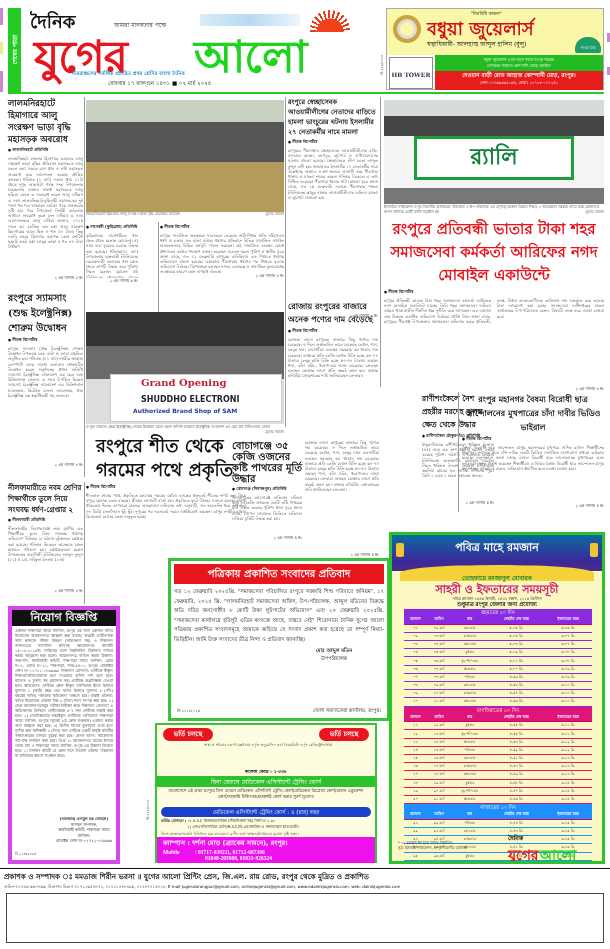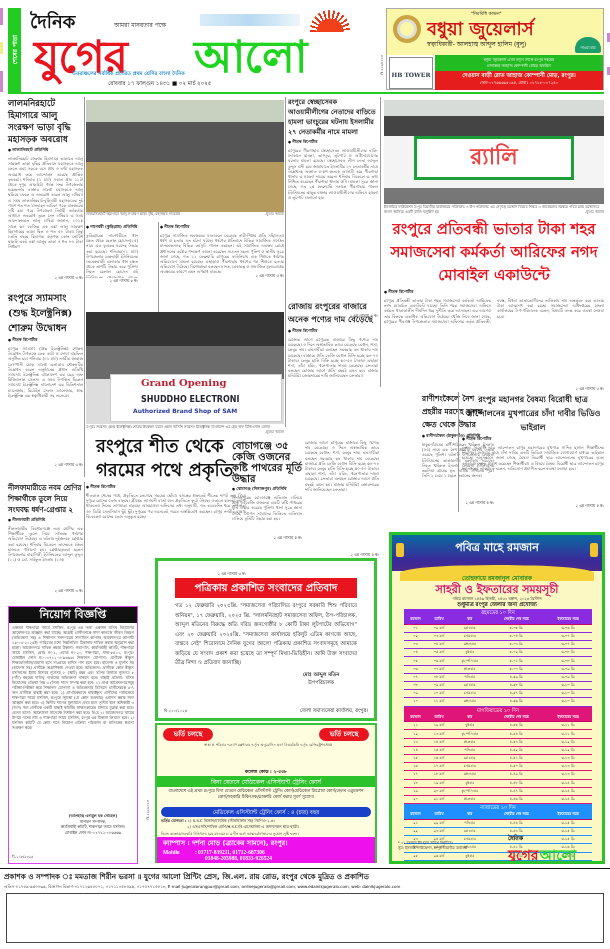--- a/index.html
+++ b/index.html
@@ -91,21 +91,21 @@
 <div class="abs" style="left:288px;top:97px;width:90px;height:200px;">
   <div class="hl" style="font-size:6.5px;line-height:10px;">রংপুরে স্বেচ্ছাসেবক আওয়ামীলীগের নেতাদের বাড়িতে হামলা ভাংচুরের ঘটনায় ইসলামীর ২৭ নেতাকর্মীর নামে মামলা</div>
   <div class="byline">নীতক রিপোর্টার</div>
   <div class="txt" style="height:165px;">রংপুরের পীরগাছায় স্বেচ্ছাসেবক আওয়ামীলীগের বাড়ি-দোকানে হামলা, ভাঙচুর, লুটপাট ও অগ্নিসংযোগের ঘটনায় মামলা হয়েছে। স্বেচ্ছাসেবক লীগ নেতা আব্দুল কুদ্দুস বাদী হয়ে জামায়াতে ইসলামীর ২৭ নেতাকর্মীর নামে উল্লেখসহ অজ্ঞাত ৩-৪শ জনকে আসামী করে পীরগাছা থানায় এ মামলা দায়ের করেন। শনিবার বিকেলে এ তথ্য নিশ্চিত করেছেন পীরগাছা থানার ওসি। মামলা সূত্রে জানা গেছে, গত ২৪ ফেব্রুয়ারি সকালে পীরগাছার পারুল ইউনিয়নের ঝাড়ুর বাজার আওয়ামীলীগের অফিসে হামলা ও লুটপাট চালানো হয়।</div>
   <div class="more">২ এর পাতায় ৫ ক:</div>
 </div>
 <div class="vline" style="left:380px;top:97px;height:290px;"></div>
 
 <div class="abs" style="left:384px;top:100px;width:220px;height:104px;background:linear-gradient(180deg,#d8dcd8 0 15%,#444 15% 35%,#f4f4f4 35% 85%,#777 85%);">
   <div class="abs" style="left:30px;top:36px;width:160px;height:44px;border:3px solid #1c9e3a;background:#fff;text-align:center;">
-    <span style="font-size:22px;font-weight:bold;color:#ef4444;font-family:'DejaVu Serif',serif;text-align:center;">র‍্যালি</span>
+    <span style="font-size:22px;font-weight:bold;color:#15803d;font-family:'DejaVu Serif',serif;text-align:center;">র‍্যালি</span>
   </div>
 </div>
 <div class="abs cap" style="left:384px;top:205px;width:220px;">
   <span>ইসলামিক ফাউন্ডেশন রংপুর বিভাগীয় কার্যালয়ের পরিচালক ও উপ পরিচালক এর নেতৃত্বে রমজান বিষয়ক শিক্ষক ও আলেমদের সমন্বয়ে পবিত্র মাহে রমজানকে স্বাগত জানিয়ে একটি র‍্যালি অনুষ্ঠিত হয়</span>
   <span style="float:right;">-যুগের আলো</span>
 </div>
 
 <div class="abs" style="left:384px;top:218px;width:220px;height:168px;">
   <div class="hl" style="font-size:15px;line-height:23px;color:#e8141e;text-align:center;">রংপুরে প্রতিবন্ধী ভাতার টাকা শহর সমাজসেবা কর্মকর্তা আরিফের নগদ মোবাইল একাউন্টে</div>
   <div class="byline">নীতক রিপোর্টার</div>
@@ -172,33 +172,33 @@
   <div class="hl" style="font-size:10px;line-height:11px;">বোচাগঞ্জে ৩৫ কেজি ওজনের কষ্টি পাথরের মূর্তি উদ্ধার</div>
   <div class="byline">বোচাগঞ্জ (দিনাজপুর) প্রতিনিধি</div>
   <div class="txt" style="height:40px;">দিনাজপুরের বোচাগঞ্জে অভিযান চালিয়ে প্রায় ৩৫কেজি ওজনের একটি কষ্টি পাথরের মূর্তি উদ্ধার করেছে পুলিশ। থানা সূত্রে জানা গেছে, গোপন সংবাদের ভিত্তিতে অভিযান চালিয়ে মূর্তিটি উদ্ধার করা হয়।</div>
   <div class="more">২ এর পাতায় ৪ ক:</div>
 </div>
 <div class="abs txt" style="left:305px;top:440px;width:74px;height:112px;">
   <span>রোজার আগে রংপুরের বাজারে কিছু পণ্যের দাম বেড়েছে। ৩ দিনে অস্বাভাবিক ভাবে বেড়েছে বেগুন, শসা, লেবুর দাম। ব্যবসায়ীরা বলছেন সরবরাহ কম থাকায় দাম বেড়েছে। বাজারে প্রতি কেজি বেগুন বিক্রি হচ্ছে ৬০-৭০ টাকায়। লেবুর হালি বিক্রি হচ্ছে ৪০-৫০ টাকায়। এছাড়া শসা, কাঁচা মরিচ, ধনেপাতার দামও বেড়েছে। ক্রেতারা বলছেন রোজার আগে প্রতি বছরই এমন হয়। বাজার মনিটরিং জোরদারের দাবি জানিয়েছেন ক্রেতারা।</span>
 </div>
 <div class="abs more" style="left:305px;top:552px;width:74px;">২ এর পাতায় ৪ ক:</div>
 
-<div class="abs" style="left:8px;top:606px;width:130px;height:258px;border:1px solid #d946ef;">
+<div class="abs" style="left:8px;top:606px;width:112px;height:258px;border:4px solid #d946ef;">
   <div style="background:#111;color:#fff;font-size:11px;font-weight:bold;text-align:center;height:16px;line-height:16px;font-family:'DejaVu Serif',serif;">নিয়োগ বিজ্ঞপ্তি</div>
   <div class="txt" style="padding:2px 3px;height:190px;font-size:3.8px;line-height:5px;">একজন শাকপাড়া জামে মসজিদ, রংপুর এর জন্য একজন খতিব নিয়োগের আবেদনপত্র আহ্বান করা যাচ্ছে। আগ্রহী প্রার্থীগণকে সাদা কাগজে জীবন বিবরণ (অভিজ্ঞতা সহ) ও শিক্ষাগত সনদপত্রের সত্যায়িত কপিসহ আবেদনপত্র আগামী ১৫-০৩-২০২৫ইং তারিখের মধ্যে নিম্নলিখিত ঠিকানায় দাখিল করার অনুরোধ করা হলো। আবেদনপত্র দাখিল করার ঠিকানা: সভাপতি, কার্যনির্বাহী কমিটি, শাকপাড়া জামে মসজিদ, রোড নং-১, ওয়ার্ড নং-২০, শাকপাড়া, সদর-৫৪০০, রংপুর। মোবাইল ফোন নং-০১৭১২-০৮৬৬৬৬। শিক্ষাগত যোগ্যতা: প্রার্থীকে স্বীকৃত শিক্ষাপ্রতিষ্ঠান/মাদ্রাসা হতে দাওরায়ে হাদিস পাশ হতে হবে। হাফেজ ও মুফতি সহ (হাফেজ সহ) প্রার্থীকে অগ্রাধিকার দেওয়া হবে। অভিজ্ঞতা: প্রার্থীকে কোন স্বীকৃত মসজিদের ইমাম হিসাবে ন্যূনতম ৮ (আট) বছর এবং খতিব হিসাবে ন্যূনতম ৫ (পাঁচ) বছরের দায়িত্ব পালনের অভিজ্ঞতা থাকতে হবে। বাছাই প্রক্রিয়া: খতিব নিয়োগের প্রক্রিয়া নিম্ন ৩ (তিন) ধাপে সম্পন্ন করা হবে: ১) প্রাপ্ত আবেদনপত্রসমূহ পরীক্ষা-নিরীক্ষা করে শিক্ষাগত যোগ্যতা ও অভিজ্ঞতার ভিত্তিতে প্রার্থীদেরকে ৫-৭ জন প্রার্থীকে বাছাই করা হবে। ২) প্রাথমিকভাবে বাছাইকৃত প্রার্থীদের পর্যায়ক্রমে শাকপাড়া জামে মসজিদ, রংপুরে জুমআ (যে কোন শুক্রবার) এবাদত করার জন্য আহ্বান করা হবে। ৩) দ্বিতীয় ধাপের মূল্যায়নে প্রথম হতে তৃতীয় স্থান অধিকারী ৩ (তিন) জন প্রার্থীকে একটি বাছাই কমিটির সাক্ষাৎকারের মাধ্যমে চূড়ান্ত করা হবে। বেতন ভাতা: আলোচনা সাপেক্ষে নির্ধারণ করা হবে। বি:দ্র ১। আবেদনপত্র খামের উপরে পদের নাম ও শাকপাড়া জামে মসজিদ, রংপুর এর ঠিকানা লিখতে হবে। ২। মসজিদ কমিটি যে কোন শর্তে নিয়োগ প্রক্রিয়া পরিবর্তন বা বাতিলের ক্ষমতা সংরক্ষণ করে।</div>
   <div style="text-align:center;font-size:3.8px;line-height:5.5px;padding-left:40px;">
     <div style="font-weight:bold;">(আলহাজ্ব এনামুল হক সোহেল)</div>
     <div>সাধারণ সম্পাদক,</div>
     <div>কার্যনির্বাহী কমিটি, শাকপাড়া জামে মসজিদ।</div>
     <div>মোবাইল ফোন নং-০১৭১২-০৮৬৬৬৬</div>
   </div>
   <div class="abs" style="left:3px;bottom:3px;font-size:3.5px;">বি-১১৮/২০২৫</div>
 </div>
 
-<div class="abs" style="left:155px;top:558px;width:222px;height:163px;border:3px solid #3bc23b;padding:17px;">
+<div class="abs" style="left:168px;top:558px;width:222px;height:163px;border:3px solid #3bc23b;padding:3px;">
   <div style="background:#e8141e;color:#fff;font-size:10px;font-weight:bold;text-align:center;height:20px;line-height:20px;font-family:'DejaVu Serif',serif;">পত্রিকায় প্রকাশিত সংবাদের প্রতিবাদ</div>
   <div style="font-size:5.3px;line-height:9.5px;text-align:justify;margin-top:3px;">গত ১২ ফেব্রুয়ারি ২০২৫খ্রি. "সমাজসেবা পরিচালিত রংপুরে সরকারি শিশু পরিবারে অনিয়ম", ১৭ ফেব্রুয়ারি, ২০২৫ খ্রি. "লালমনিরহাট সমাজসেবা অফিস, উপ-পরিচালক, আব্দুল মতিনের বিরুদ্ধে অতি দরিদ্র জনগোষ্ঠীর ৮ কোটি টাকা লুটপাটের অভিযোগ" এবং ২০ ফেব্রুয়ারি ২০২৫খ্রি. "সমাজসেবা কার্যালয়ে হরিলুট এতিম কাগজে আছে, বাস্তবে নেই" শিরোনামে দৈনিক যুগের আলো পত্রিকায় প্রকাশিত সংবাদসমূহে আমাকে জড়িয়ে যে সংবাদ প্রকাশ করা হয়েছে তা সম্পূর্ণ মিথ্যা-ভিত্তিহীন। আমি উক্ত সংবাদের তীব্র নিন্দা ও প্রতিবাদ জানাচ্ছি।</div>
   <div style="text-align:center;font-size:5px;line-height:8px;padding-left:110px;margin-top:2px;">
     <div style="font-weight:bold;">মোঃ আব্দুল মতিন</div>
     <div>উপপরিচালক</div>
   </div>
   <div class="abs" style="left:6px;bottom:3px;font-size:3.8px;">বি-২০০/২০২৫</div>
   <div class="abs" style="right:6px;bottom:3px;font-size:5px;">জেলা সমাজসেবা কার্যালয়, রংপুর।</div>
 </div>
 

